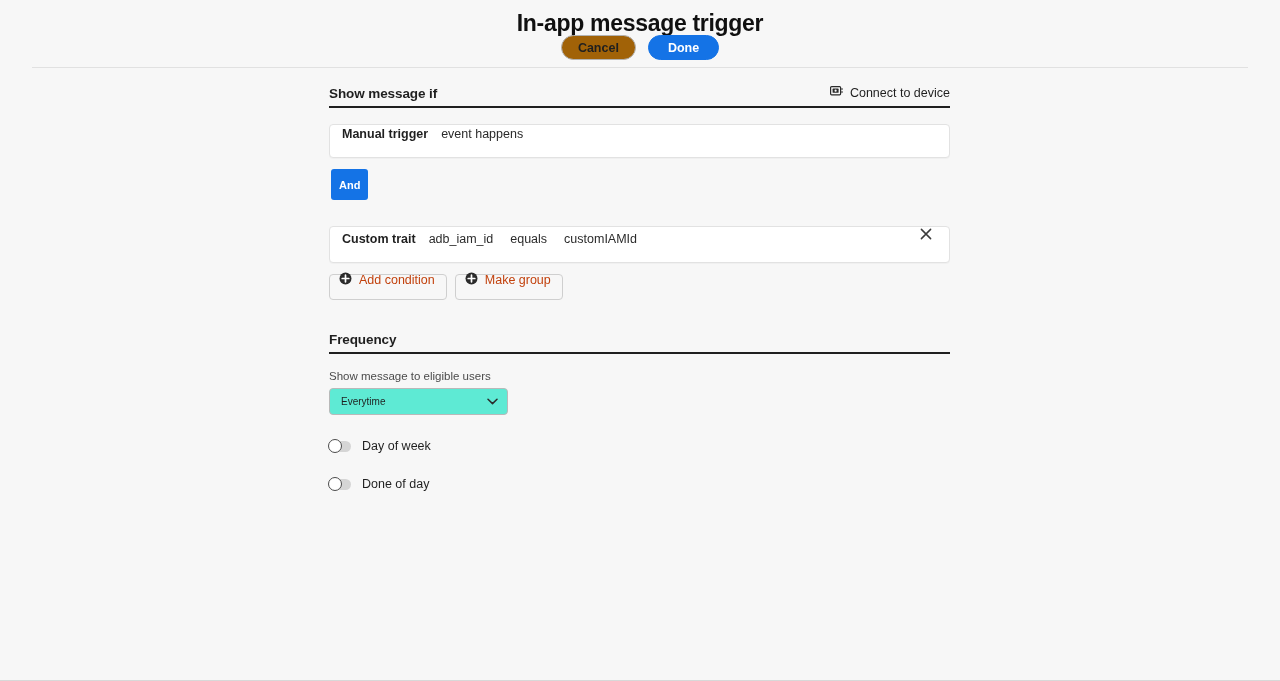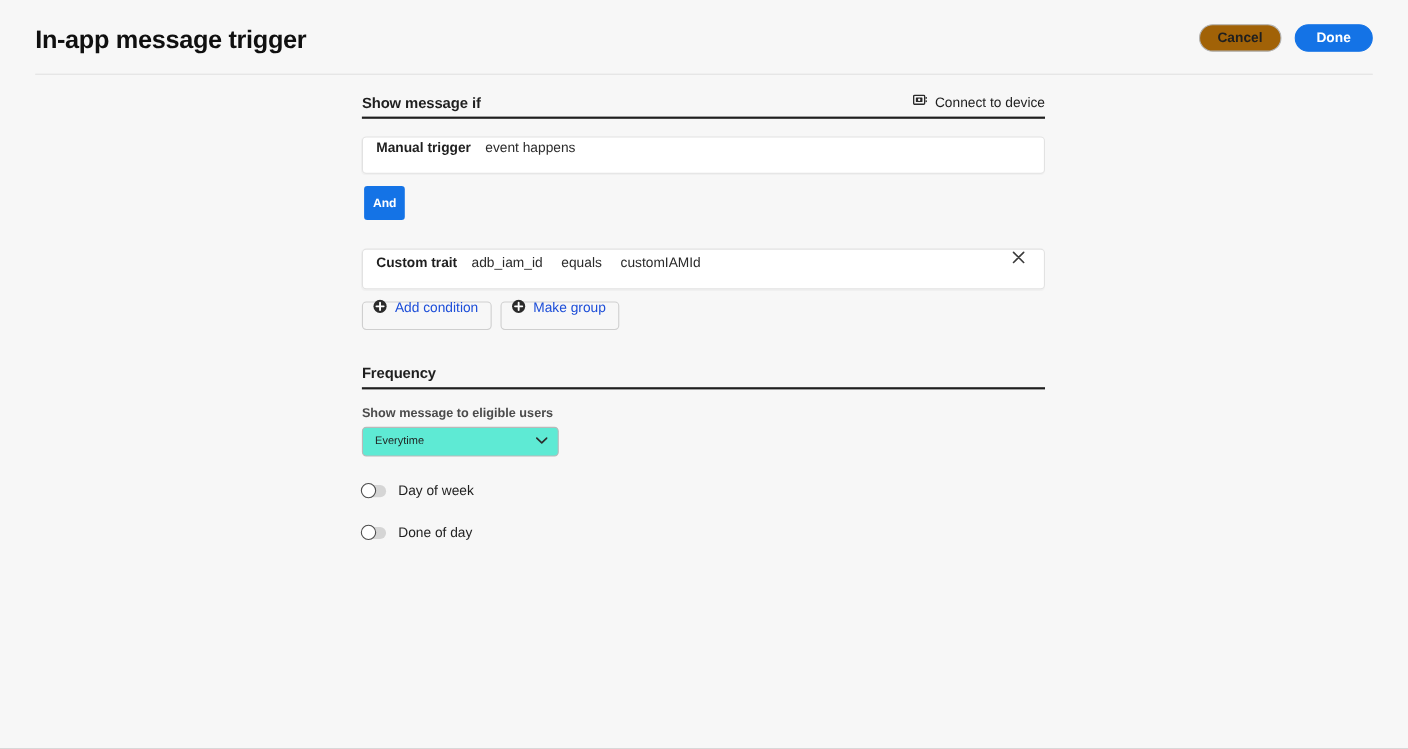--- a/index.html
+++ b/index.html
@@ -12,21 +12,22 @@
     overflow: hidden;
   }
 
   
   .header {
     position: relative;
     height: 68px;
     padding: 0 32px;
     display: flex;
     align-items: center;
-    justify-content: space-between;
+    justify-content: center;
+    flex-direction: column;
   }
   .page-title {
     font-size: 23px;
     font-weight: 700;
     letter-spacing: -0.3px;
     color: #101010;
     margin: 0;
     line-height: 1;
     padding-top: 4px;
   }
@@ -159,33 +160,32 @@
   .btn-outline {
     display: inline-flex;
     align-items: center;
     gap: 7px;
     height: 26px;
     padding: 0 11px 14px 9px;
     background: #f7f7f7;
     border: 1px solid #cfcfcf;
     border-radius: 4px;
     font-size: 12.5px;
-    color: #1d4ed8;
+    color: #c2410c;
     cursor: pointer;
     white-space: nowrap;
   }
 
   .section-gap { height: 32px; }
 
   
   .field-label {
     font-size: 11.5px;
     color: #4b4b4b;
     margin-bottom: 6px;
-    font-weight: bold;
   }
   .select-box {
     width: 179px;
     height: 27px;
     background: #5eead4;
     border: 1px solid #b9b9b9;
     border-radius: 4px;
     display: flex;
     align-items: center;
     justify-content: space-between;

